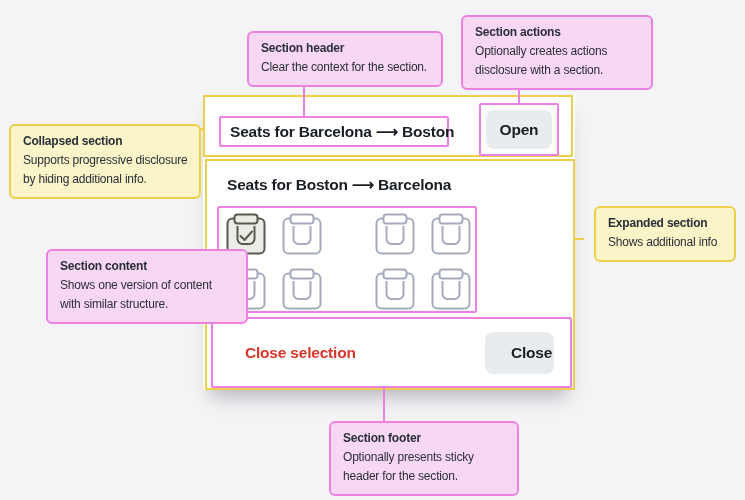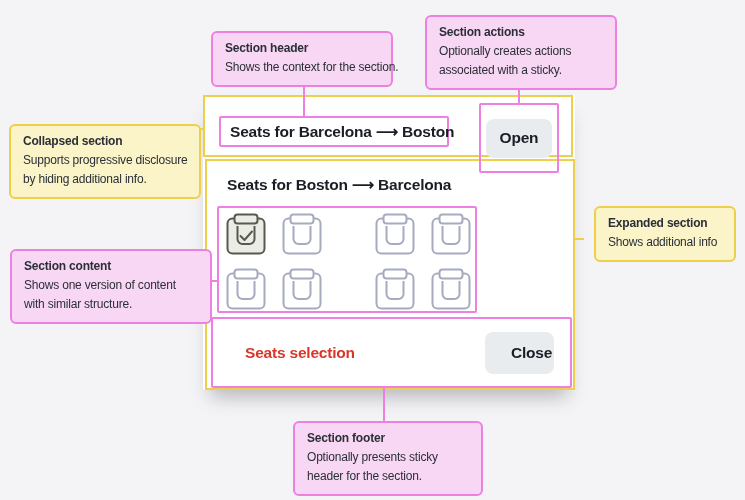--- a/index.html
+++ b/index.html
@@ -18,24 +18,24 @@
     border-radius: 6px;
     padding: 6px 10px 8px 12px;
     font-size: 12px;
     line-height: 19px;
     letter-spacing: -0.2px;
     color: #2a2f38;
     z-index: 6;
   }
   .callout .c-title { font-weight: 700; white-space: nowrap; }
   .callout .c-line  { white-space: nowrap; }
-  .callout.pink   { background: #f8d7f4; border: 2px solid #ee80e2; }
+  .callout.pink   { background: #f8d7f4; border: 2px solid #ee80e2; margin-left: 36px; }
   .callout.yellow { background: #fbf4c8; border: 2px solid #eecf4b; }
 
-  #callout-section-header   { left: 211px; top: 31px;  width: 182px; }
+  #callout-section-header   { left: 211px; top: 31px;  width: 196px; }
   #callout-section-actions  { left: 425px; top: 15px;  width: 192px; }
   #callout-collapsed        { left: 9px;   top: 97px;  width: 192px; margin-top: 27px; }
   #callout-section-content  { left: 10px;  top: 249px; width: 202px; }
   #callout-expanded         { left: 583px; top: 206px; width: 142px; margin-left: 11px; }
   #callout-section-footer   { left: 293px; top: 421px; width: 190px; }
 
   
   .connector { position: absolute; z-index: 5; }
   .connector.pink   { background: #ee80e2; }
   .connector.yellow { background: #eecf4b; }
@@ -58,21 +58,21 @@
     background: transparent;
   }
   #overlay-collapsed { left: 203px; top: 95px;  width: 370px; height: 62px; }
   #overlay-expanded  { left: 205px; top: 159px; width: 370px; height: 231px; }
 
   .overlay-pink {
     position: absolute; border: 2px solid #ee80e2; border-radius: 2px; z-index: 3;
   }
   #box-section-title { left: 219px; top: 116px; width: 230px; height: 31px;
     display: flex; align-items: center; padding-left: 9px; }
-  #box-open-action   { left: 479px; top: 103px; width: 80px;  height: 70px;
+  #box-open-action   { left: 479px; top: 103px; width: 80px;  height: 53px;
     display: flex; align-items: center; justify-content: center; }
   #box-seat-grid     { left: 217px; top: 206px; width: 260px; height: 107px;
     padding: 5px 0 0 7px; }
   #box-footer        { left: 211px; top: 317px; width: 361px; height: 71px;
     background: #fff; display: flex; align-items: center; justify-content: space-between;
     padding: 0 16px 0 32px; z-index: 4; }
 
   .section-title {
     font-size: 15.5px; font-weight: 600; letter-spacing: -0.2px; color: #191d24;
     white-space: nowrap;
@@ -183,40 +183,40 @@
               <rect x="1.5" y="5.5" width="37" height="35" rx="5" fill="#ffffff" stroke="#a6abbf" stroke-width="2"></rect>
               <rect x="8.5" y="1.5" width="23" height="9" rx="3" fill="#ffffff" stroke="#a6abbf" stroke-width="2"></rect>
               <path d="M11.5 13 V26 a5 5 0 0 0 5 5 h7 a5 5 0 0 0 5 -5 V13" stroke="#a6abbf" stroke-width="2"></path>
             </svg>
           </div>
         </div>
       </div>
   </div>
 
   <div id="box-footer" class="overlay-pink">
-    <button id="clear-selection">Seats selection</button>
+    <button id="clear-selection">Close selection</button>
     <button id="close-button" class="ui-button">Close</button>
   </div>
 
   <div id="conn-header" class="connector pink"></div>
   <div id="conn-actions" class="connector pink"></div>
   <div id="conn-collapsed" class="connector yellow"></div>
   <div id="conn-content" class="connector pink"></div>
   <div id="conn-expanded" class="connector yellow"></div>
   <div id="conn-footer" class="connector pink"></div>
 
   <div id="callout-section-header" class="callout pink">
     <div class="c-title">Section header</div>
-    <div class="c-line">Shows the context for the section.</div>
+    <div class="c-line">Clear the context for the section.</div>
   </div>
 
   <div id="callout-section-actions" class="callout pink">
     <div class="c-title">Section actions</div>
     <div class="c-line">Optionally creates actions</div>
-    <div class="c-line">associated with a sticky.</div>
+    <div class="c-line">disclosure with a section.</div>
   </div>
 
   <div id="callout-collapsed" class="callout yellow">
     <div class="c-title">Collapsed section</div>
     <div class="c-line">Supports progressive disclosure</div>
     <div class="c-line">by hiding additional info.</div>
   </div>
 
   <div id="callout-section-content" class="callout pink">
     <div class="c-title">Section content</div>

